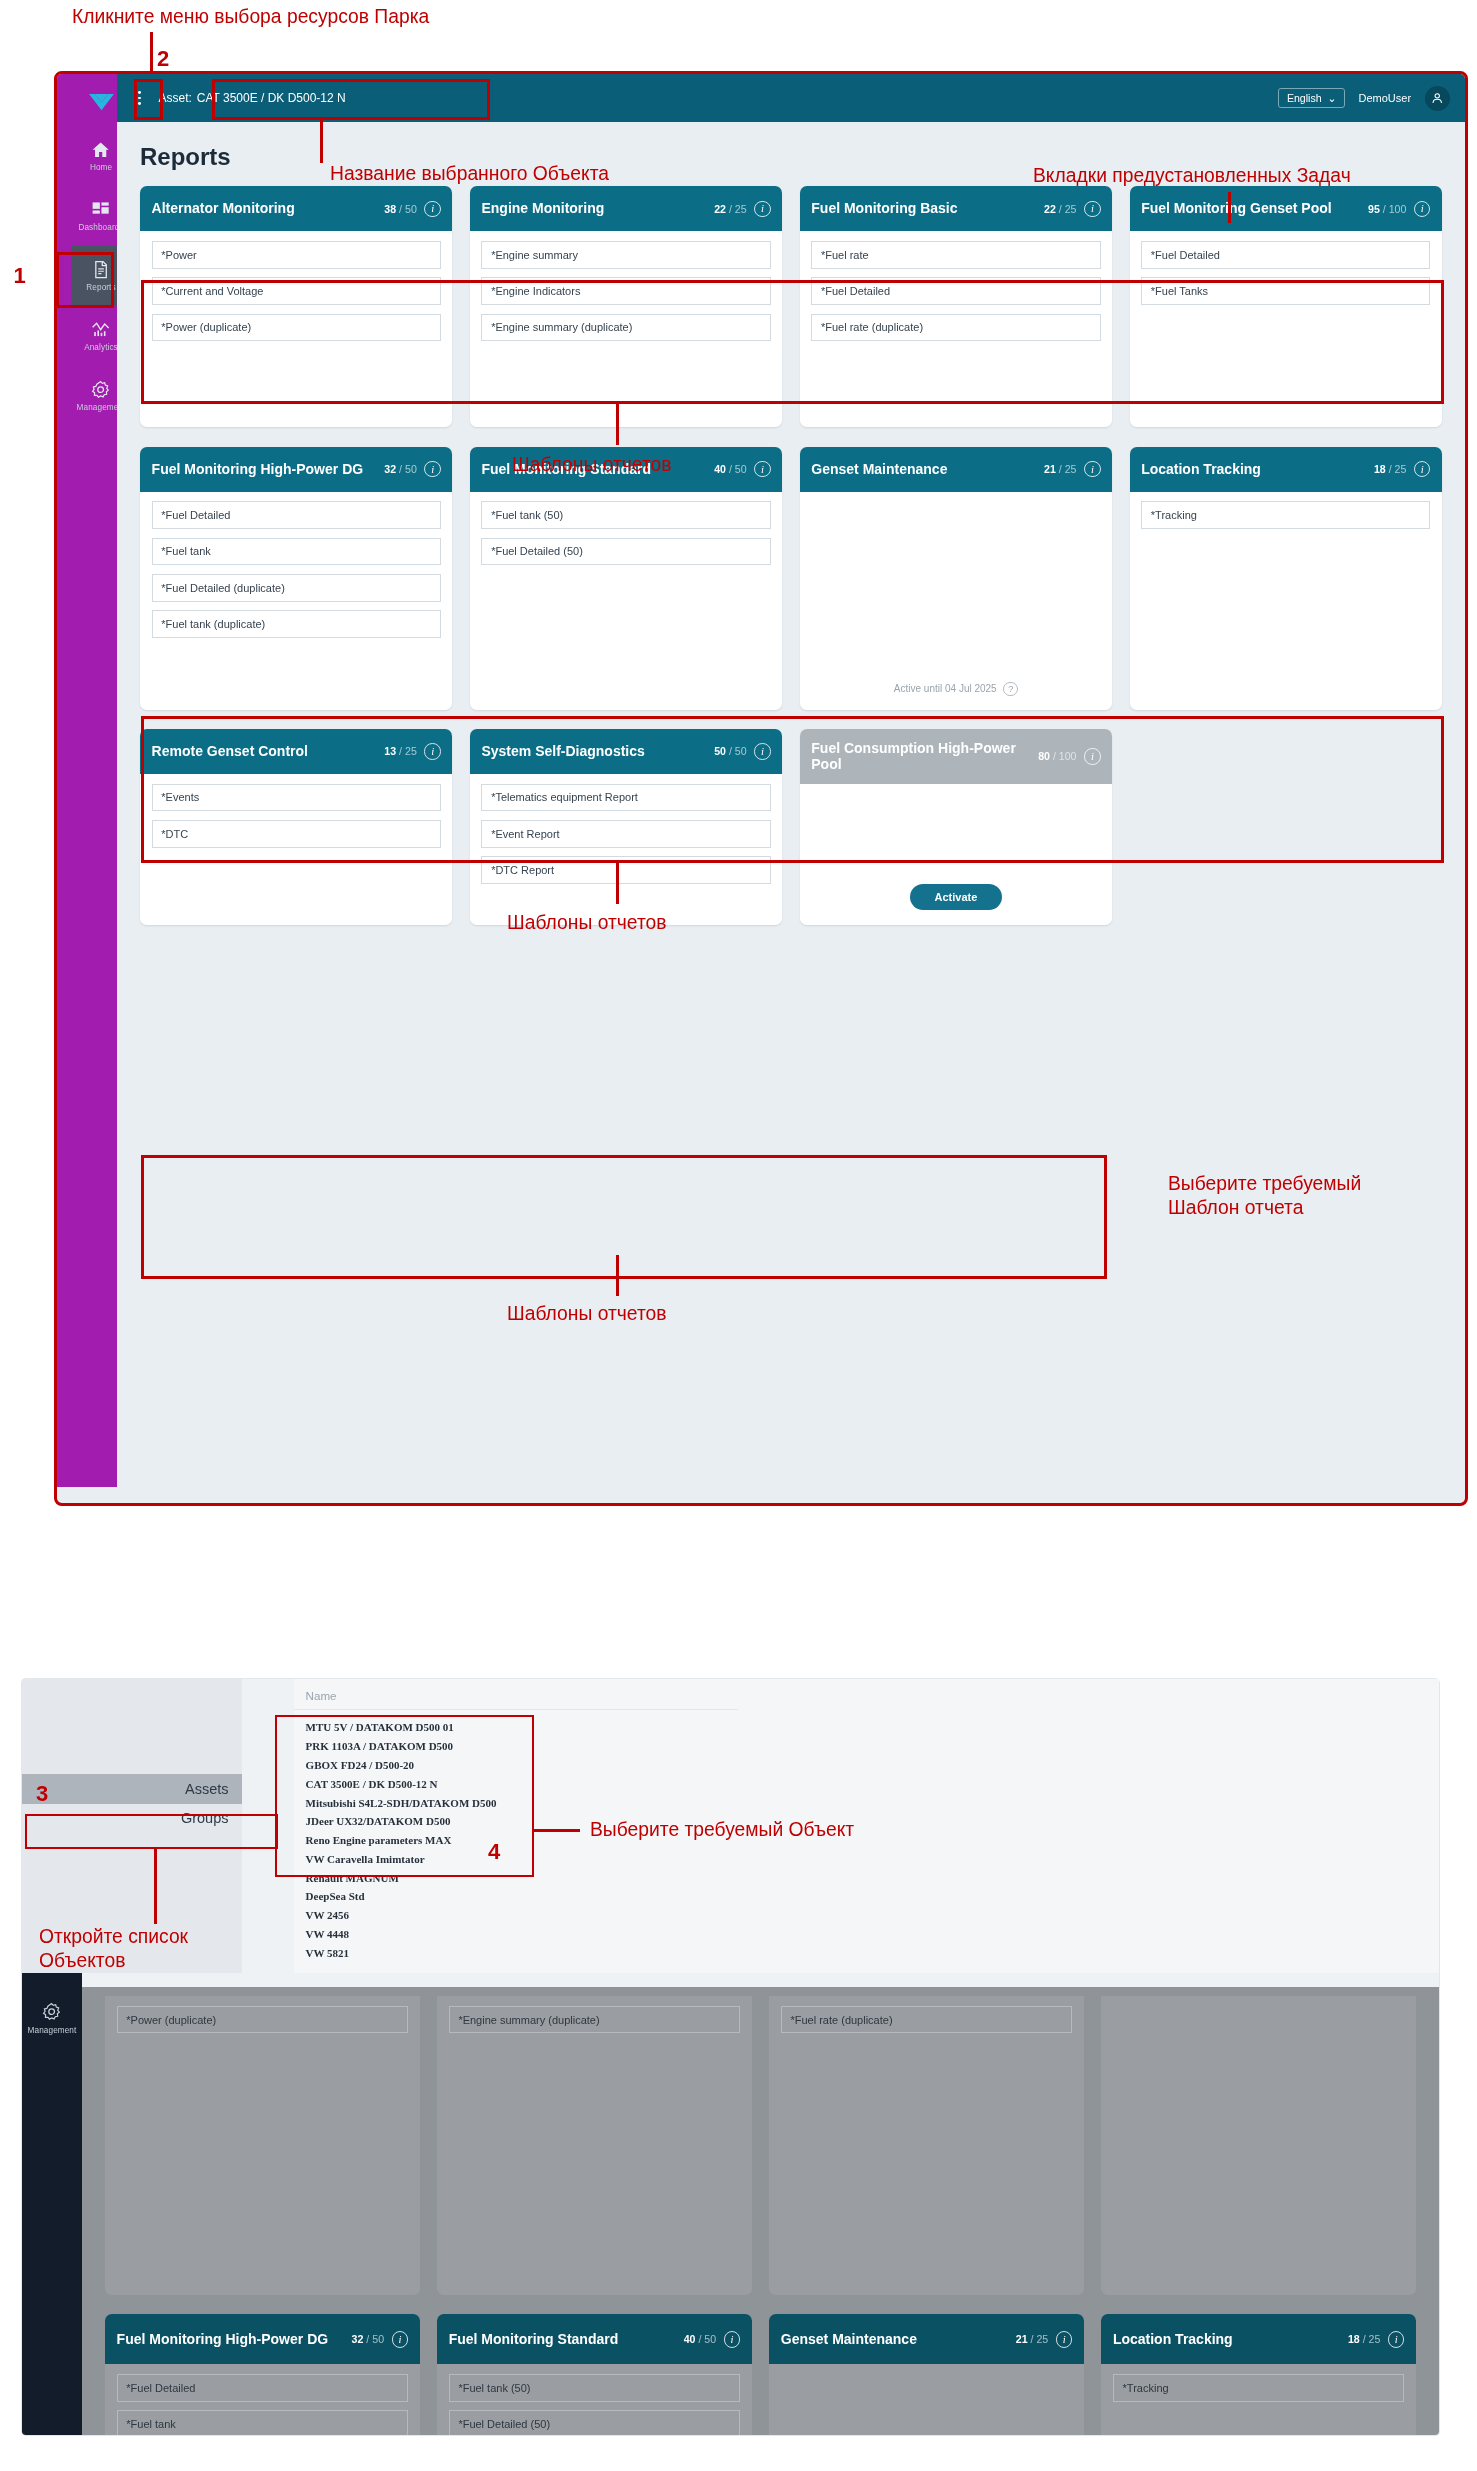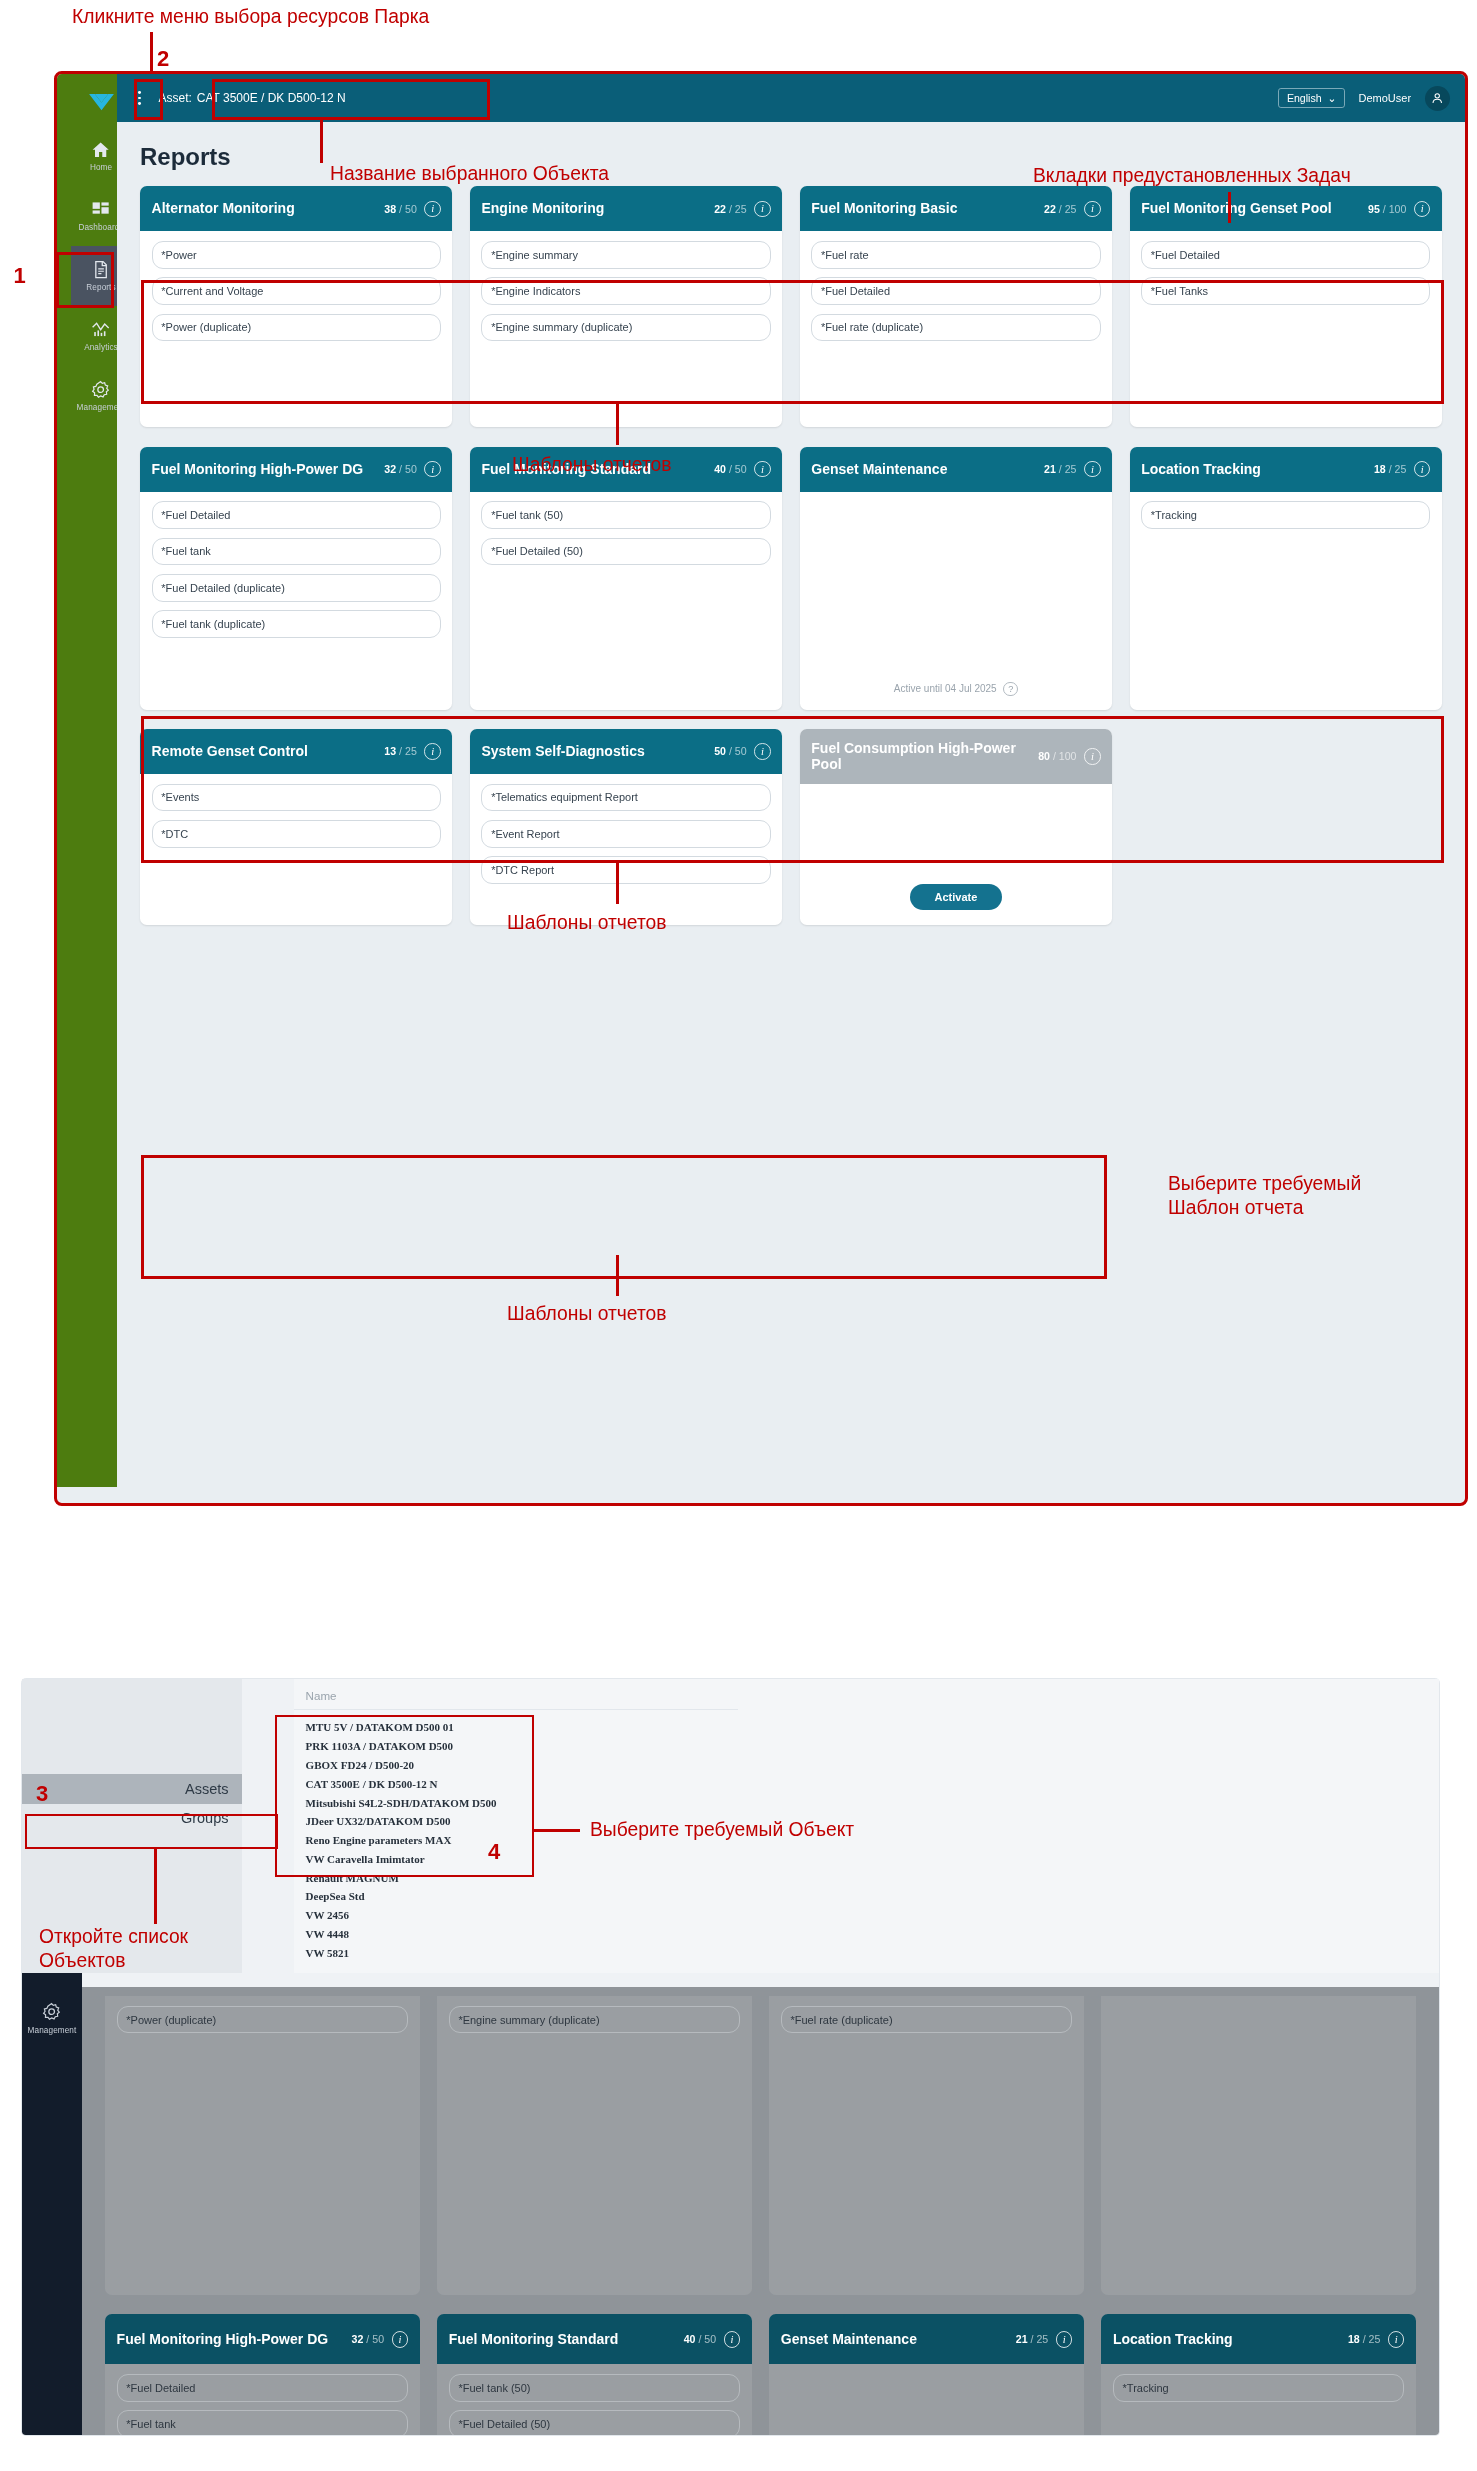--- a/index.html
+++ b/index.html
@@ -28,21 +28,21 @@
     width:1410px; height:1431px;
     background:#e9eef2;
     border:1.9px solid #d7dde2;
     border-radius:5.8px;
     overflow:hidden;
   }
 
   
   .sidebar {
     position:absolute; left:0; top:0; bottom:16px; width:60px;
-    background:#4d7c0f;
+    background:#a21caf;
     display:flex; flex-direction:column; align-items:center;
     padding-top:5.8px;
     padding-left:28px;
   }
   .sb-logo { height:46px; display:flex; align-items:center; justify-content:center; width:100%; }
   .sb-item {
     width:60px; height:60px;
     display:flex; flex-direction:column; align-items:center; justify-content:center;
     color:#c8cfd8; gap:3.9px;
   }
@@ -111,21 +111,21 @@
   .card-count .den { font-weight:normal; opacity:.62; }
   .info-ico {
     width:16.4px; height:16.4px; border-radius:50%;
     border:1.4px solid rgba(255,255,255,.8);
     display:flex; align-items:center; justify-content:center;
     font-size:10.6px; font-style:italic; font-family:"Liberation Serif", serif;
     flex:0 0 auto;
   }
   .card-body { flex:1; padding:9.7px 11.6px; display:flex; flex-direction:column; gap:8.7px; }
   .tpl-item {
-    border:1px solid #d3dae0; border-radius:11px;
+    border:1px solid #d3dae0; border-radius:0;
     padding:6.8px 8.7px; font-size:11px; color:#36434f;
     background:#fff;
   }
   .card-foot {
     padding:7.7px 11.6px 13.5px; display:flex; align-items:center; justify-content:center;
     gap:6.8px; font-size:10px; color:#9aa4ad;
   }
   .q-ico {
     width:14.5px; height:14.5px; border-radius:50%;
     border:1px solid #b2bac1; display:flex; align-items:center; justify-content:center;

